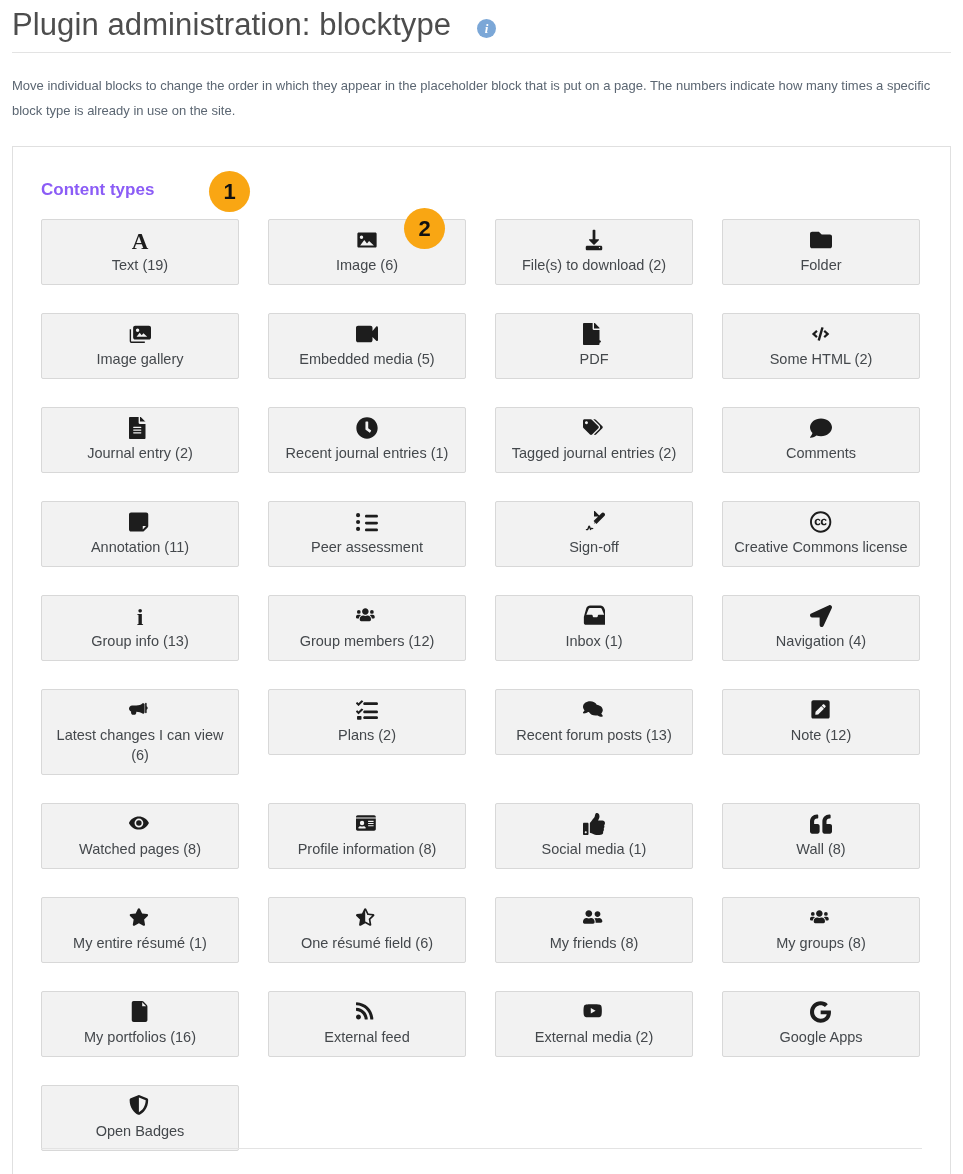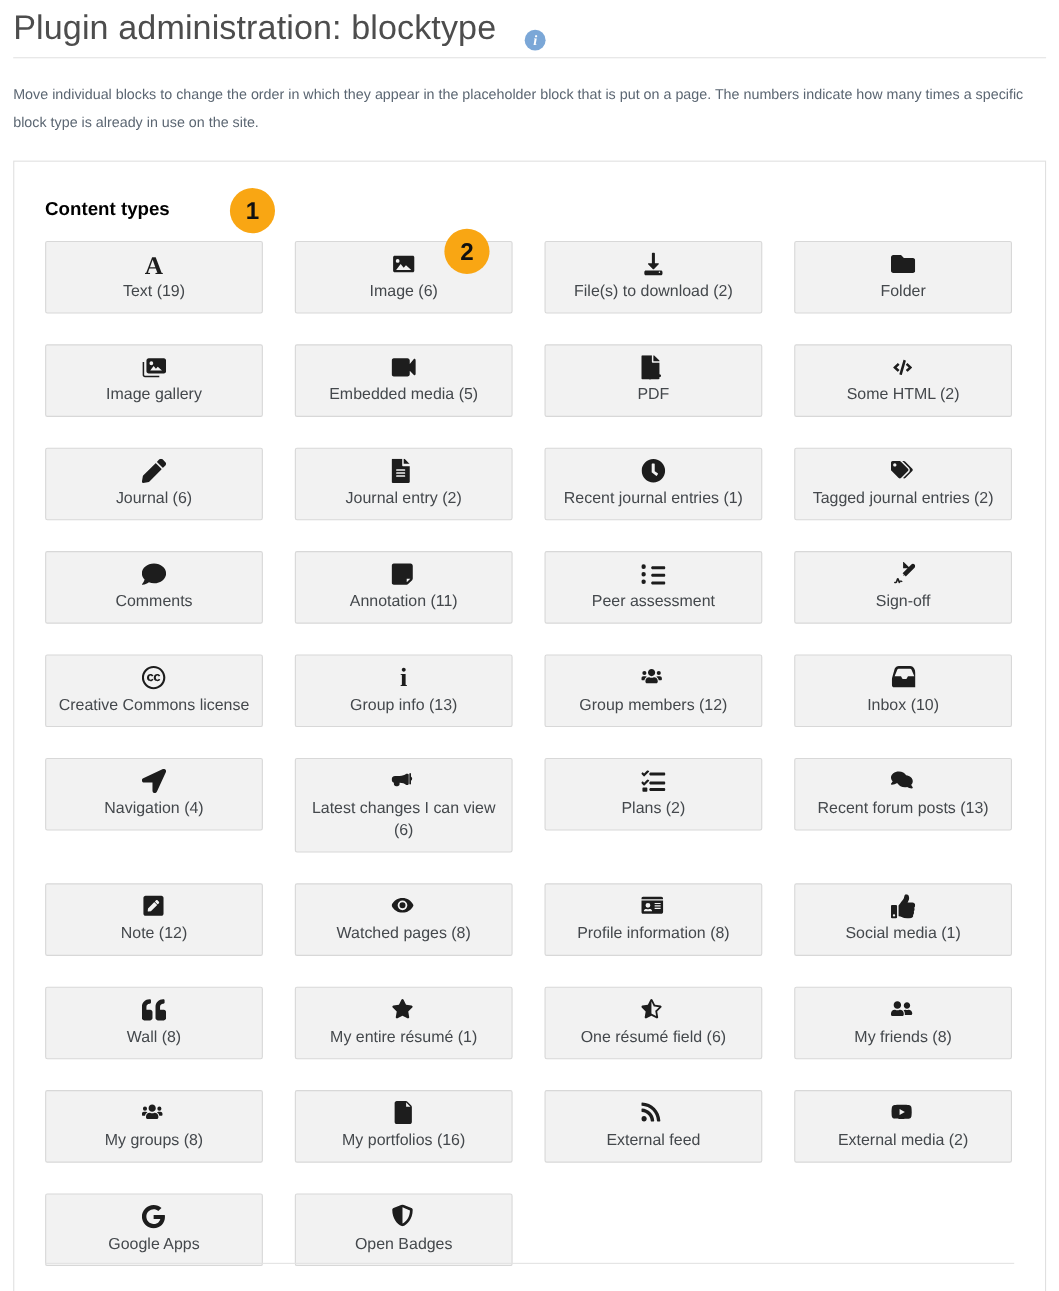--- a/index.html
+++ b/index.html
@@ -14,21 +14,21 @@
     height: 1174px;
     font-family: "Liberation Sans", sans-serif;
     color: #3c3c3c;
     overflow: hidden;
   }
 
   
   .page-header {
     padding: 4px 12px 0 12px;
     display: flex;
-    align-items: flex-end;
+    align-items: center;
   }
   .page-title {
     font-size: 31px;
     font-weight: 400;
     color: #4d4d4d;
     line-height: 42px;
     margin: 0;
     letter-spacing: 0.1px;
   }
   .info-icon {
@@ -79,21 +79,21 @@
   .section-head {
     display: flex;
     align-items: center;
     height: 30px;
     margin-bottom: 14px;
     position: relative;
   }
   .section-title {
     font-size: 17px;
     font-weight: bold;
-    color: #000000;
+    color: #8b5cf6;
     margin: 0;
   }
 
   
   .marker {
     position: absolute;
     width: 41px;
     height: 41px;
     border-radius: 50%;
     background: #f9a613;
@@ -235,28 +235,20 @@
           <span class="tile-icon">
             <svg width="22" height="22" viewBox="0 0 640 512" fill="currentColor" aria-hidden="true">
               <path d="M278.9 511.5l-61-17.7c-6.4-1.8-10-8.5-8.2-14.9L346.2 8.7c1.8-6.4 8.5-10 14.9-8.2l61 17.7c6.4 1.8 10 8.5 8.2 14.9L293.8 503.3c-1.9 6.4-8.5 10.1-14.9 8.2zm-114-112.2l43.5-46.4c4.6-4.9 4.3-12.7-.8-17.2L117 256l90.6-79.7c5.1-4.5 5.5-12.3.8-17.2l-43.5-46.4c-4.5-4.8-12.1-5.1-17-.5L3.8 247.2c-5.1 4.7-5.1 12.8 0 17.5l144.1 135c4.9 4.6 12.5 4.4 17-.4zm327.2.4l144.1-135c5.1-4.7 5.1-12.8 0-17.5L492.1 112c-4.8-4.5-12.4-4.3-17 .5L431.6 159c-4.6 4.9-4.3 12.7.8 17.2L523 256l-90.6 79.7c-5.1 4.5-5.5 12.3-.8 17.2l43.5 46.4c4.5 4.9 12.1 5.1 17 .4z" transform="scale(0.78) translate(75,72)"></path>
             </svg>
           </span>
           <span class="tile-label">Some HTML (2)</span>
         </div>
         <div class="tile">
           <span class="tile-icon">
             <svg width="22" height="22" viewBox="0 0 512 512" fill="currentColor" aria-hidden="true">
-              <path d="M497.9 142.1l-46.1 46.1c-4.7 4.7-12.3 4.7-17 0l-111-111c-4.7-4.7-4.7-12.3 0-17l46.1-46.1c18.7-18.7 49.1-18.7 67.9 0l60.1 60.1c18.8 18.7 18.8 49.1 0 67.9zM284.2 99.8L21.6 362.4.4 483.9c-2.9 16.4 11.4 30.6 27.8 27.8l121.5-21.3 262.6-262.6c4.7-4.7 4.7-12.3 0-17l-111-111c-4.8-4.7-12.4-4.7-17.1 0z"></path>
-            </svg>
-          </span>
-          <span class="tile-label">Journal (6)</span>
-        </div>
-        <div class="tile">
-          <span class="tile-icon">
-            <svg width="22" height="22" viewBox="0 0 512 512" fill="currentColor" aria-hidden="true">
               <path d="M224 136V0H24C10.7 0 0 10.7 0 24v464c0 13.3 10.7 24 24 24h336c13.3 0 24-10.7 24-24V160H248c-13.2 0-24-10.8-24-24zm64 236c0 6.6-5.4 12-12 12H108c-6.6 0-12-5.4-12-12v-8c0-6.6 5.4-12 12-12h168c6.6 0 12 5.4 12 12v8zm0-64c0 6.6-5.4 12-12 12H108c-6.6 0-12-5.4-12-12v-8c0-6.6 5.4-12 12-12h168c6.6 0 12 5.4 12 12v8zm0-72v8c0 6.6-5.4 12-12 12H108c-6.6 0-12-5.4-12-12v-8c0-6.6 5.4-12 12-12h168c6.6 0 12 5.4 12 12zm96-136v6H256V0h6c6.4 0 12.5 2.5 17 7l98 98c4.5 4.5 7 10.6 7 17z"></path>
             </svg>
           </span>
           <span class="tile-label">Journal entry (2)</span>
         </div>
         <div class="tile">
           <span class="tile-icon">
             <svg width="22" height="22" viewBox="0 0 512 512" fill="currentColor" aria-hidden="true">
               <path d="M256 8C119 8 8 119 8 256s111 248 248 248 248-111 248-248S393 8 256 8zm57.1 350.1L224.9 294c-3.1-2.3-4.9-5.9-4.9-9.7V116c0-6.6 5.4-12 12-12h40c6.6 0 12 5.4 12 12v147.7l63.5 46.2c5.4 3.9 6.5 11.4 2.6 16.8l-23.5 32.3c-3.9 5.3-11.4 6.5-16.8 2.6z"></path>
             </svg>
@@ -323,21 +315,21 @@
             </svg>
           </span>
           <span class="tile-label">Group members (12)</span>
         </div>
         <div class="tile">
           <span class="tile-icon">
             <svg width="22" height="22" viewBox="0 0 512 512" fill="currentColor" aria-hidden="true">
               <path d="M121.9 73.6L61.8 224H192c17.7 0 32 14.3 32 32s14.3 32 32 32h64c17.7 0 32-14.3 32-32s14.3-32 32-32h130.2L450.1 73.6C444.9 60.6 432.2 52 418.1 52H153.9c-14.1 0-26.8 8.6-32 21.6zM62.6 52C78.1 13.2 115.7-12 157.4-12h261.2c41.7 0 79.3 25.2 94.8 64l83.7 209.3c2.5 6.3 3.8 13 3.8 19.8V432c0 26.5-21.5 48-48 48H48c-26.5 0-48-21.5-48-48V281.1c0-6.8 1.3-13.5 3.8-19.8L62.6 52z" transform="scale(0.92) translate(22,22)"></path>
             </svg>
           </span>
-          <span class="tile-label">Inbox (10)</span>
+          <span class="tile-label">Inbox (1)</span>
         </div>
         <div class="tile">
           <span class="tile-icon">
             <svg width="22" height="22" viewBox="0 0 512 512" fill="currentColor" aria-hidden="true">
               <path d="M444.52 3.52L28.74 195.42c-47.97 22.39-31.98 92.75 19.19 92.75h175.91v175.91c0 51.17 70.36 67.17 92.75 19.19l191.9-415.78c15.99-38.39-25.59-79.97-63.97-63.97z"></path>
             </svg>
           </span>
           <span class="tile-label">Navigation (4)</span>
         </div>
         <div class="tile">

